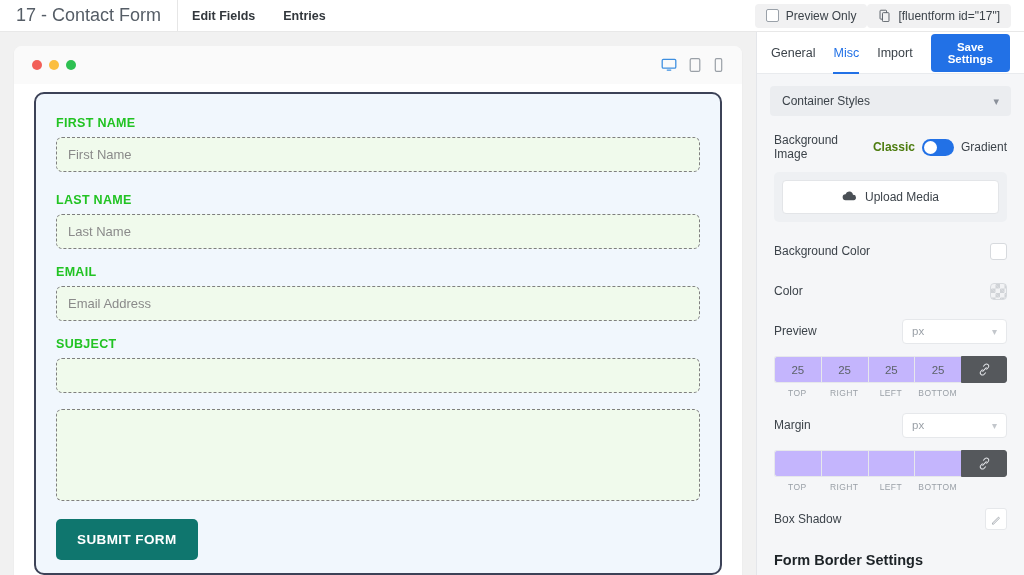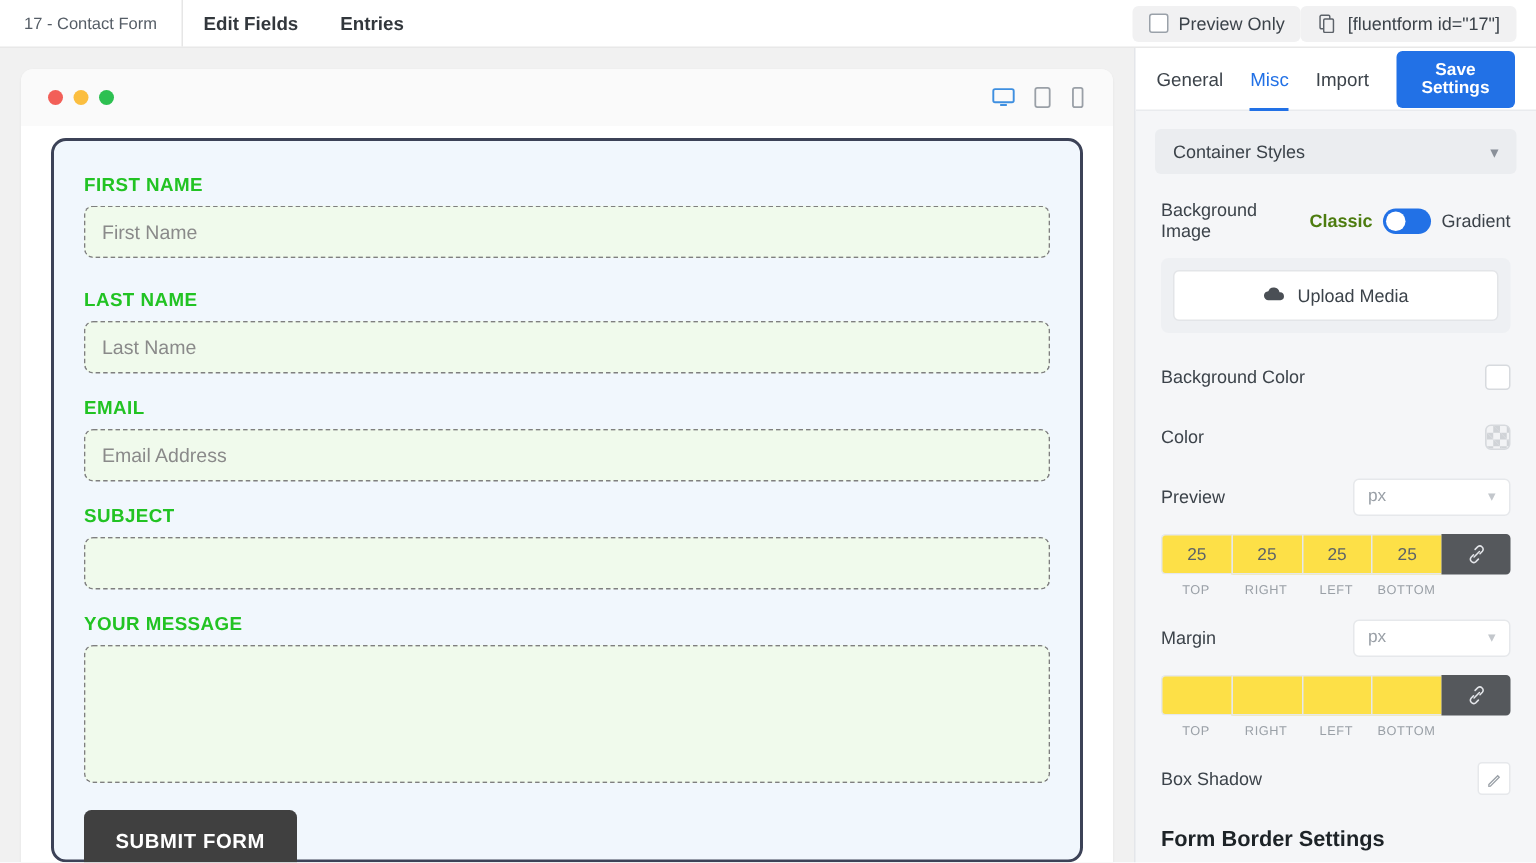--- a/index.html
+++ b/index.html
@@ -15,21 +15,21 @@
   .topbar {
     height: 32px; min-height: 32px;
     background: #ffffff;
     border-bottom: 1px solid #e8e8e8;
     display: flex; align-items: stretch;
     position: relative;
   }
   .form-title {
     display: flex; align-items: center;
     padding: 0 16px;
-    font-size: 11px; color: #555d66;
+    font-size: 18px; color: #555d66;
     border-right: 1px solid #e6e6e6;
   }
   .topnav { display: flex; align-items: stretch; }
   .topnav .navitem {
     display: flex; align-items: center;
     padding: 0 14px;
     font-size: 12.5px; font-weight: bold; color: #32373c;
     cursor: pointer;
   }
   .topright {
@@ -119,21 +119,21 @@
   .fgroup { margin-top: 16px; }
   .ftextarea {
     width: 100%;
     border: 1px dashed #7f7f7f;
     border-radius: 6px;
     background: #f0faec;
     height: 92px;
   }
   .fsubmit {
     margin-top: 18px;
-    background: #404040;
+    background: #0f766e;
     color: #ffffff;
     border: none; border-radius: 5px;
     padding: 13px 21px;
     font-size: 13.5px; font-weight: bold;
     letter-spacing: .4px;
     cursor: pointer;
     text-transform: uppercase;
   }
 
   
@@ -244,21 +244,21 @@
     padding: 0 9px;
     font-size: 11.5px; color: #9aa0a7;
     cursor: pointer;
   }
   .unit-select .chev { margin-left: auto; color: #c3c7cc; font-size: 10px; }
 
   .dim-grid { display: flex; margin-bottom: 2px; }
   .dim-cell { flex: 1; }
   .dim-input {
     height: 27px;
-    background: #fde047;
+    background: #c4b5fd;
     border: 1px solid #e6e8eb;
     border-right: none;
     display: flex; align-items: center; justify-content: center;
     font-size: 11.5px; color: #5c6269;
   }
   .dim-cell:first-child .dim-input { border-radius: 3px 0 0 3px; }
   .dim-link {
     width: 46px; height: 27px;
     background: #55585c;
     border: 1px solid #55585c;
@@ -365,21 +365,20 @@
               <div class="flabel">EMAIL</div>
               <div class="finput">Email Address</div>
             </div>
 
             <div class="fgroup">
               <div class="flabel">SUBJECT</div>
               <div class="finput"></div>
             </div>
 
             <div class="fgroup">
-              <div class="flabel">YOUR MESSAGE</div>
               <div class="ftextarea"></div>
             </div>
 
             <button class="fsubmit">SUBMIT FORM</button>
 
           </div>
         </div>
 
       </div>
     </div>

